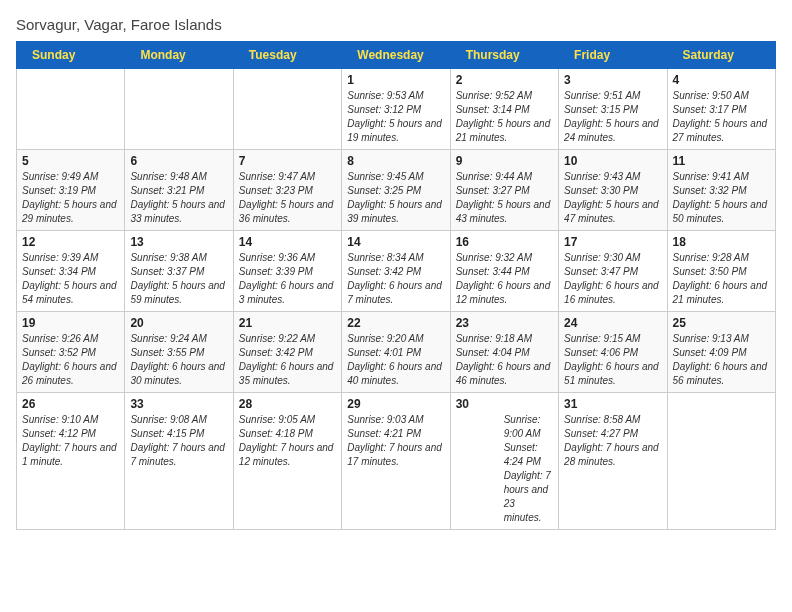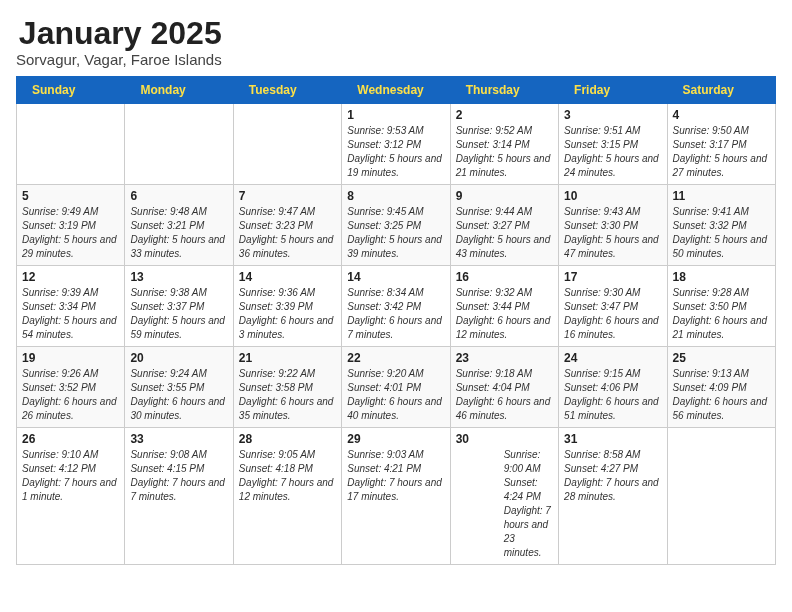--- a/index.html
+++ b/index.html
@@ -95,21 +95,20 @@
     }
     tbody tr:nth-child(even) td.empty-cell {
       background: #f9f9f9 !important;
     }
   </style>
 </head>
 <body>
 
 <div class="header">
   <div class="title-block">
-    <div class="calendar-title">January 2025</div>
     <div class="calendar-subtitle">Sorvagur, Vagar, Faroe Islands</div>
   </div>
 </div>
 
 <table>
   <thead>
     <tr>
       <th>Sunday</th>
       <th>Monday</th>
       <th>Tuesday</th>
@@ -246,21 +245,21 @@
         </td>
         <td>
           <div class="day-number">20</div>
           <div class="day-info" style="white-space: pre-line;">Sunrise: 9:24 AM
 Sunset: 3:55 PM
 Daylight: 6 hours and 30 minutes.</div>
         </td>
         <td>
           <div class="day-number">21</div>
           <div class="day-info" style="white-space: pre-line;">Sunrise: 9:22 AM
-Sunset: 3:58 PM
+Sunset: 3:42 PM
 Daylight: 6 hours and 35 minutes.</div>
         </td>
         <td>
           <div class="day-number">22</div>
           <div class="day-info" style="white-space: pre-line;">Sunrise: 9:20 AM
 Sunset: 4:01 PM
 Daylight: 6 hours and 40 minutes.</div>
         </td>
         <td>
           <div class="day-number">23</div>

